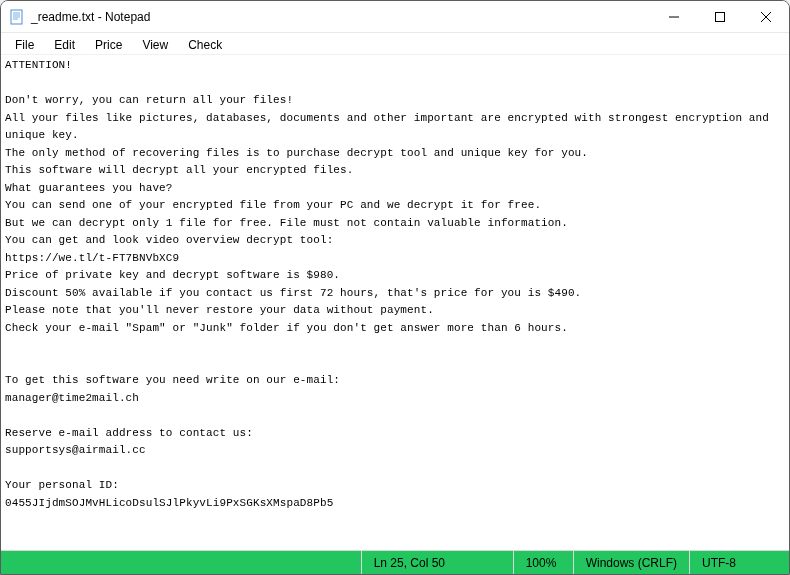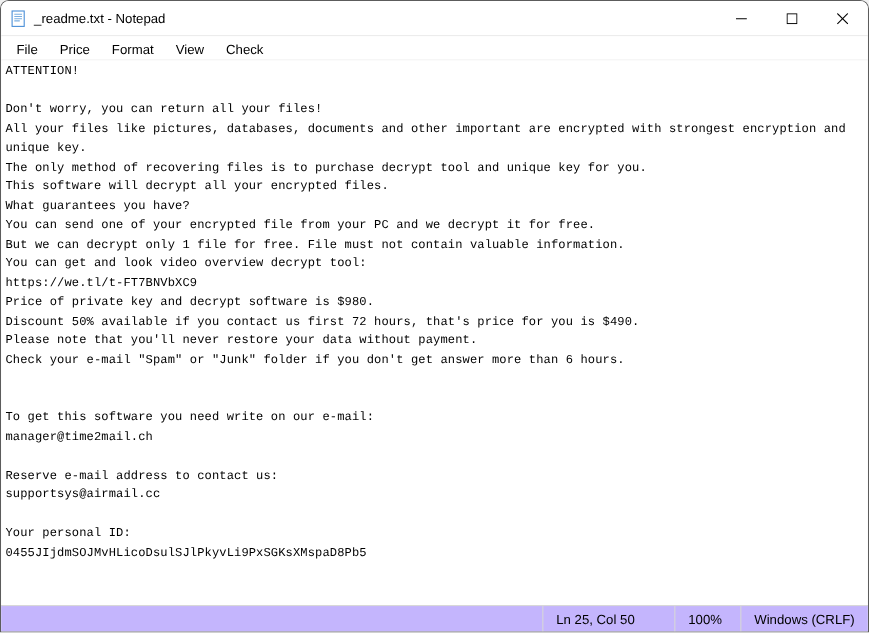--- a/index.html
+++ b/index.html
@@ -89,39 +89,39 @@
       font-family: Consolas, 'Courier New', monospace;
       font-size: 11px;
       line-height: 17.5px;
       color: #000;
       white-space: pre-wrap;
       word-break: break-word;
       letter-spacing: 0.1px;
     }
     .statusbar {
       height: 24px;
-      background: #c4b5fd;
+      background: #22c55e;
       border-top: 1px solid #d8d8d8;
       display: flex;
       align-items: center;
       font-size: 12px;
       color: #000;
     }
     .statusbar-section {
       border-left: 1px solid #d8d8d8;
       height: 100%;
       display: flex;
       align-items: center;
       padding: 0 12px;
     }
     .statusbar-spacer {
       flex: 1;
     }
     .statusbar-section.pos { min-width: 120px; }
-    .statusbar-section.zoom { min-width: 60px; }
+    .statusbar-section.zoom { min-width: 60px; margin-left: 32px; }
     .statusbar-section.eol { min-width: 110px; }
     .statusbar-section.enc { min-width: 100px; }
   </style>
 </head>
 <body>
 
 <div class="window">
 
   <div class="titlebar">
     <span class="titlebar-icon">
@@ -149,22 +149,22 @@
         <svg width="10" height="10" viewBox="0 0 10 10">
             <line x1="0" y1="0" x2="10" y2="10" stroke="#000" stroke-width="1"></line>
             <line x1="10" y1="0" x2="0" y2="10" stroke="#000" stroke-width="1"></line>
           </svg>
       </button>
     </div>
   </div>
 
   <div class="menubar">
     <span class="menu-item">File</span>
+    <span class="menu-item">Edit</span>
     <span class="menu-item">Price</span>
-    <span class="menu-item">Format</span>
     <span class="menu-item">View</span>
     <span class="menu-item">Check</span>
   </div>
 
   <div class="content">
     <div class="content-text">ATTENTION!
 
 Don't worry, you can return all your files!
 All your files like pictures, databases, documents and other important are encrypted with strongest encryption and unique key.
 The only method of recovering files is to purchase decrypt tool and unique key for you.
@@ -188,15 +188,16 @@
 
 Your personal ID:
 0455JIjdmSOJMvHLicoDsulSJlPkyvLi9PxSGKsXMspaD8Pb5</div>
   </div>
 
   <div class="statusbar">
     <div class="statusbar-spacer"></div>
     <div class="statusbar-section pos">Ln 25, Col 50</div>
     <div class="statusbar-section zoom">100%</div>
     <div class="statusbar-section eol">Windows (CRLF)</div>
+    <div class="statusbar-section enc">UTF-8</div>
   </div>
 
 </div>
 
 </body></html>

